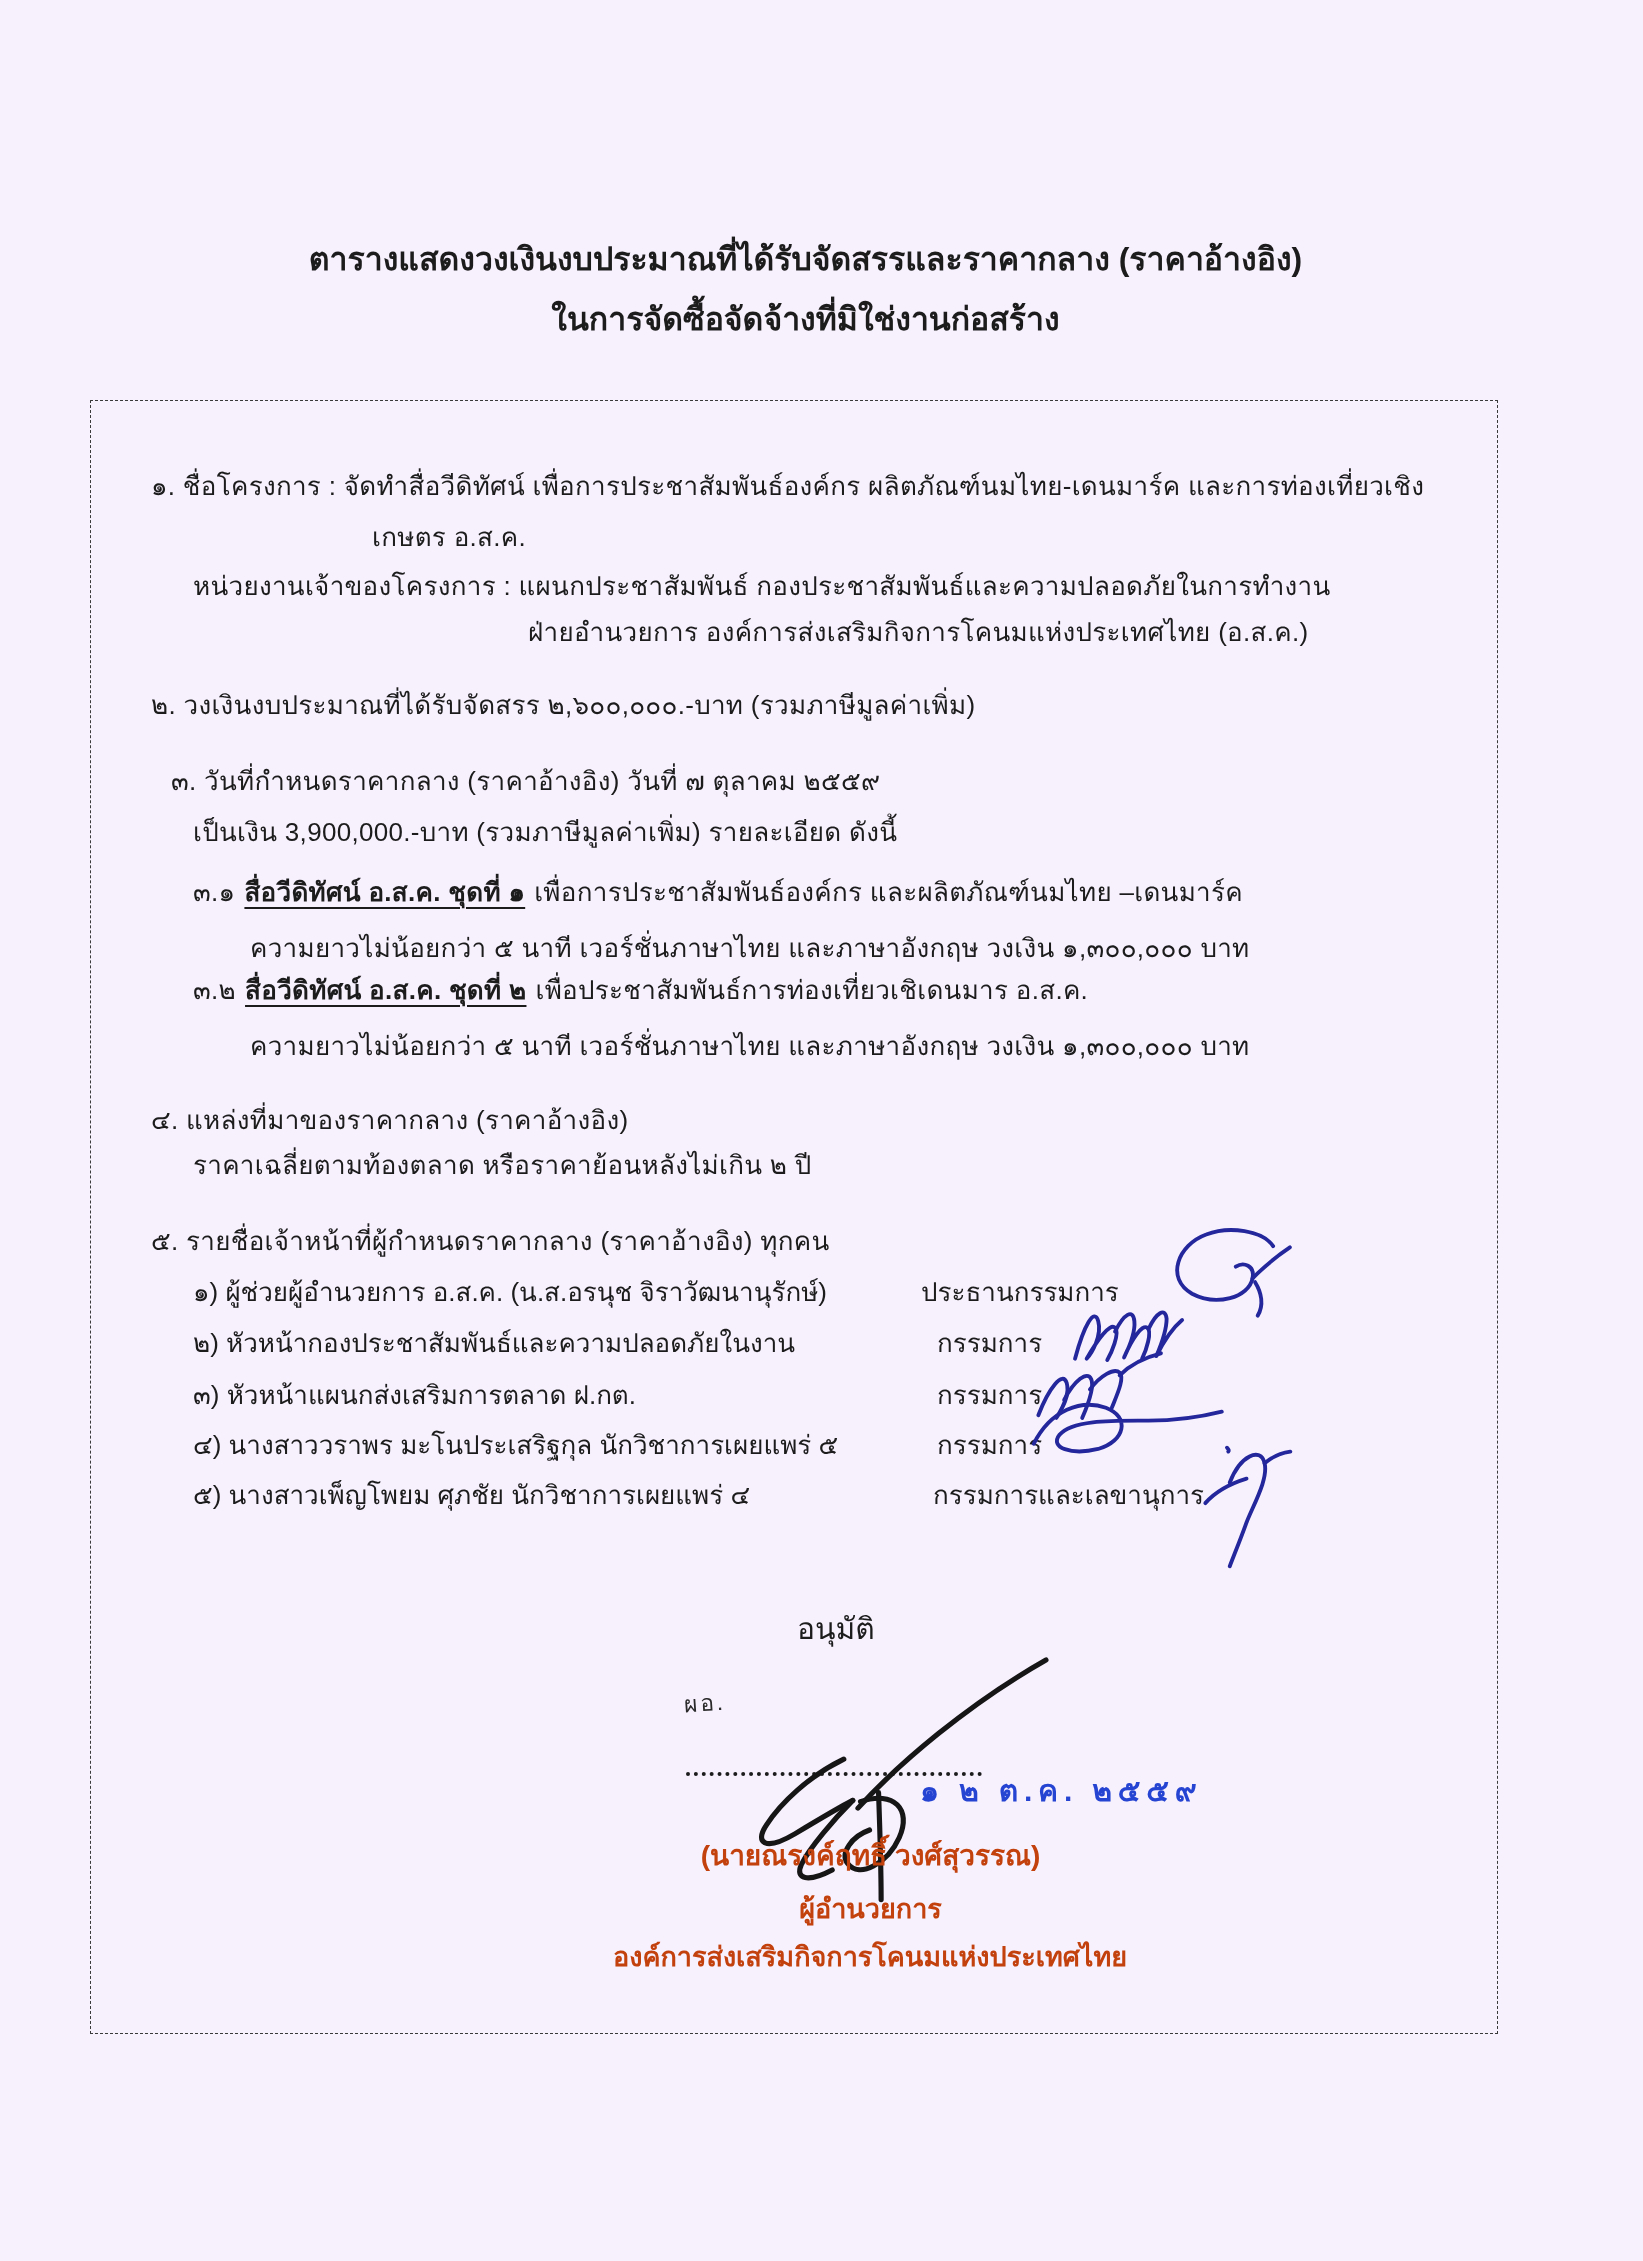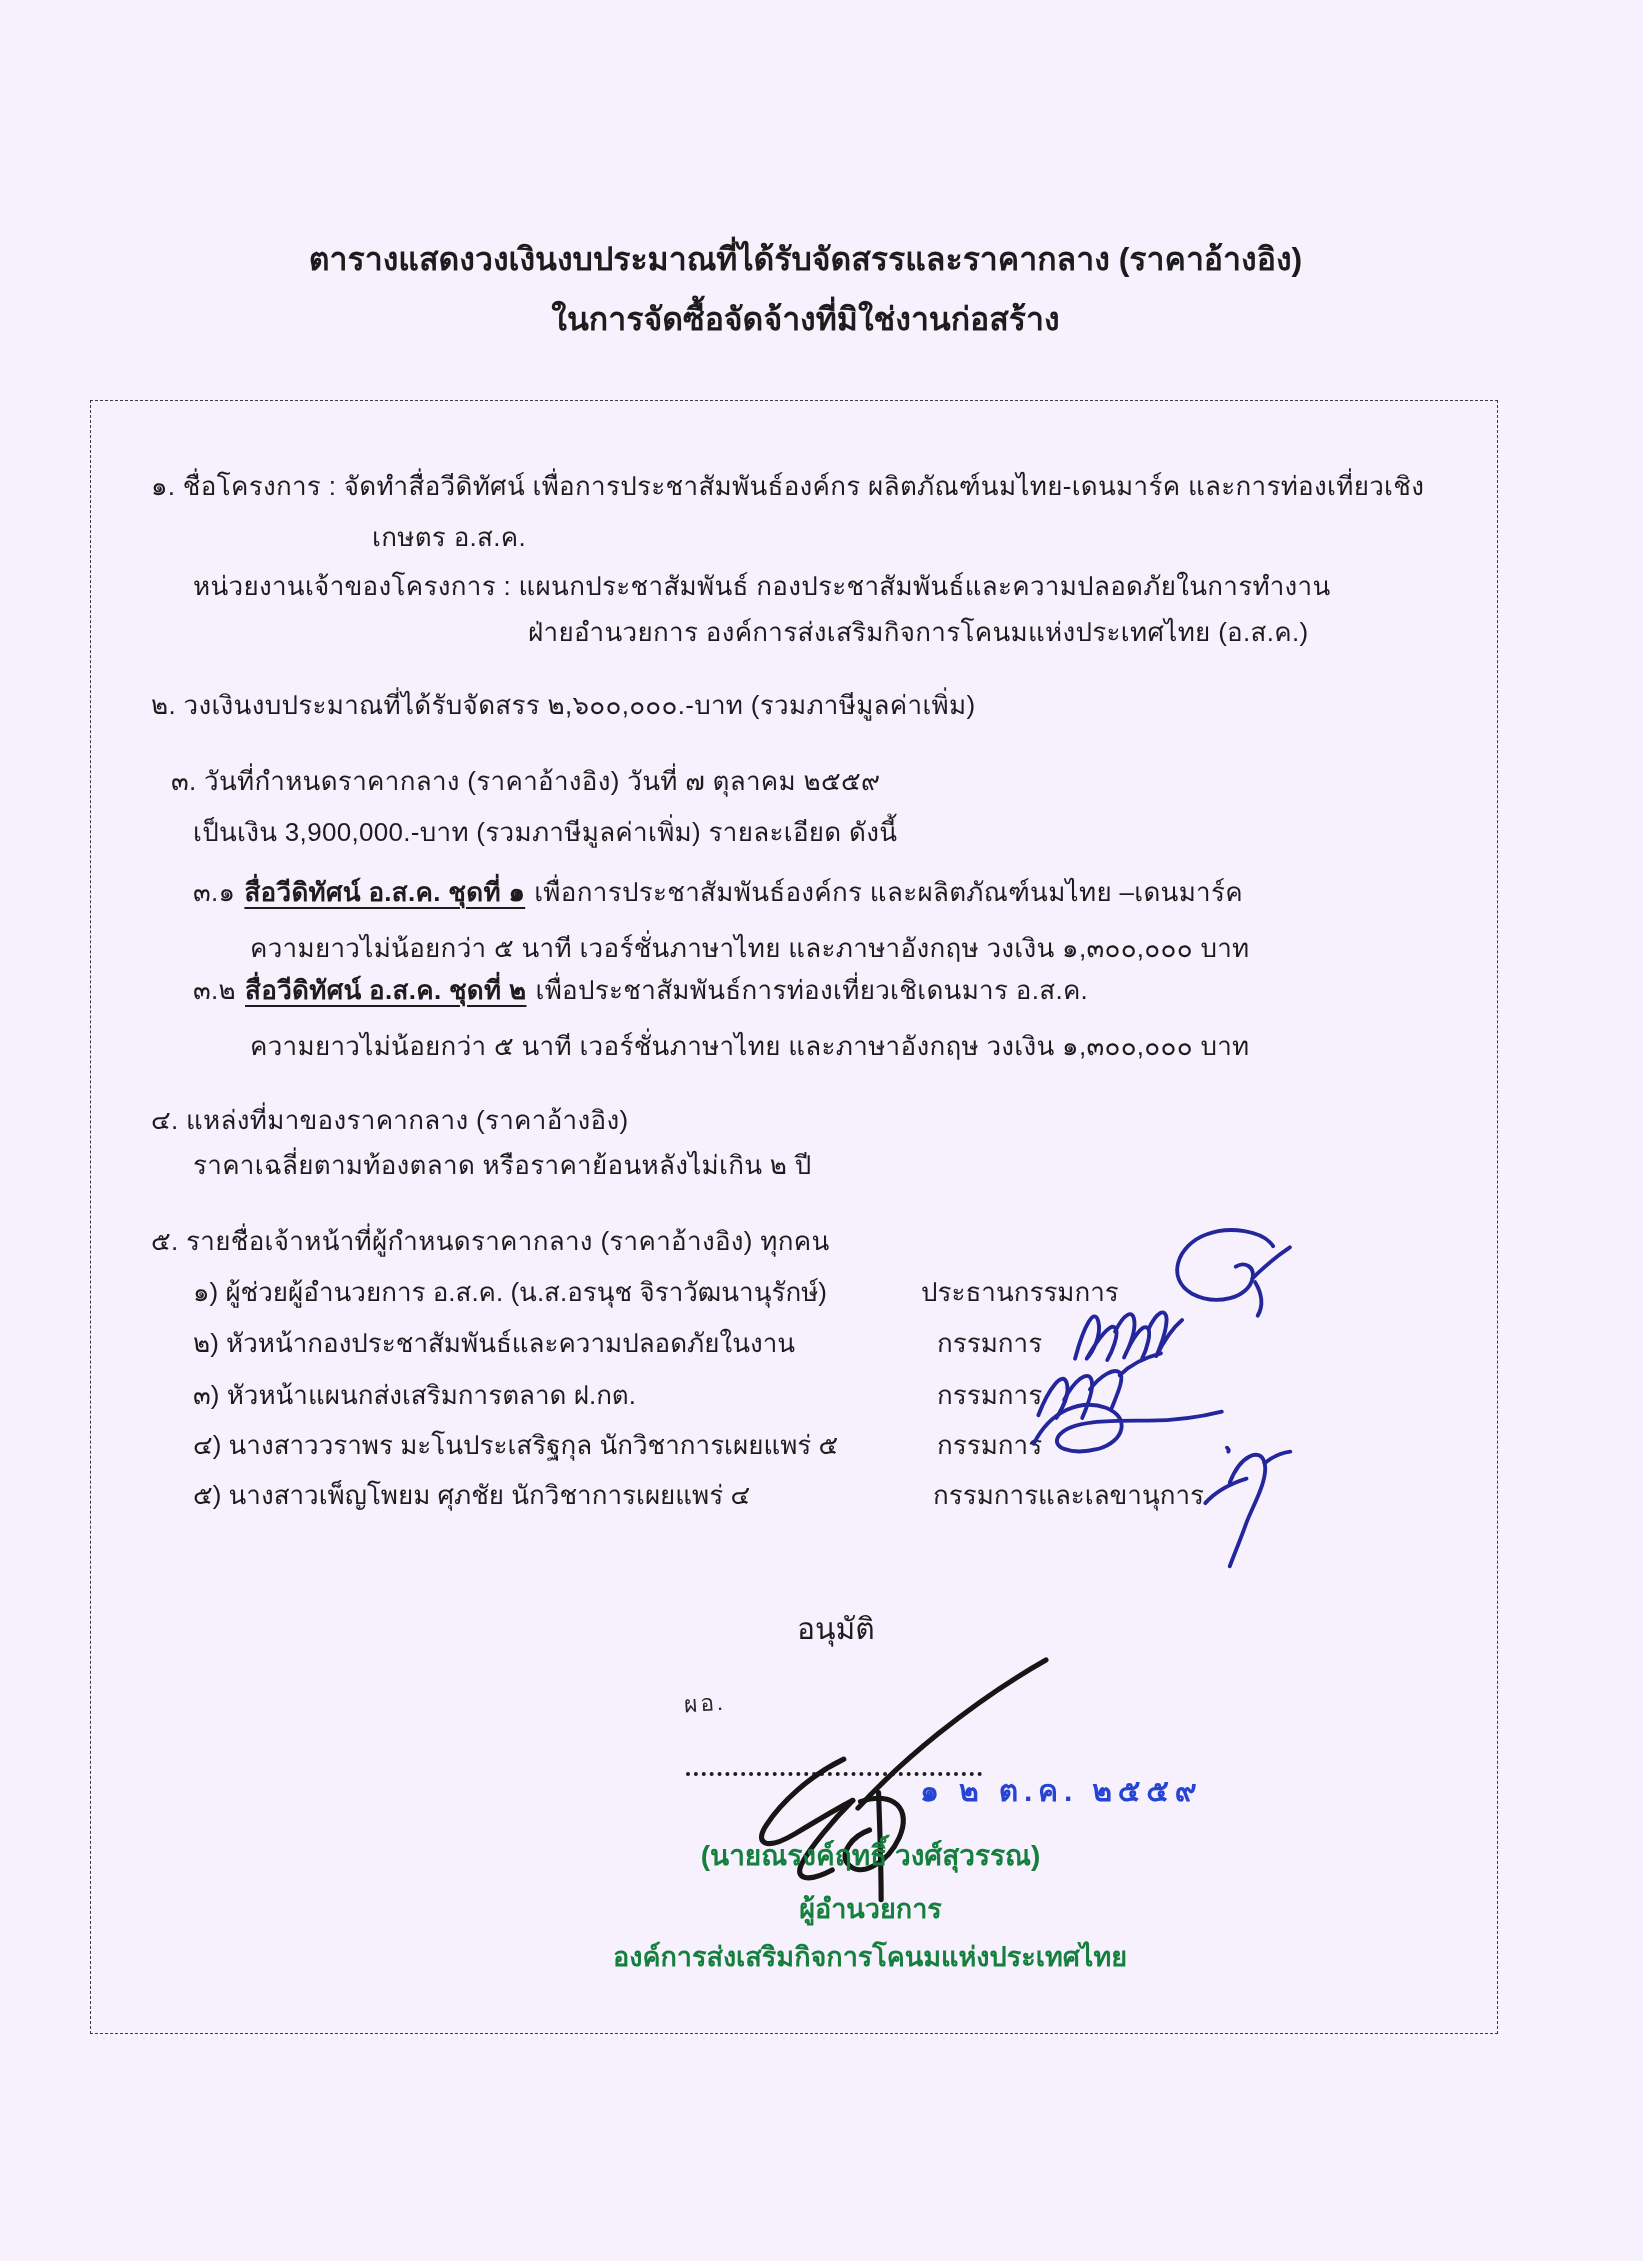--- a/index.html
+++ b/index.html
@@ -26,21 +26,21 @@
   .sig{ position:absolute; }
   .sig path{ fill:none; stroke:#23279b; stroke-width:6; stroke-linecap:round; stroke-linejoin:round; }
   .sig.black path{ stroke:#161616; stroke-width:8; }
   .approve-heading{ position:absolute; font-size:30px; }
   .hand-note{ position:absolute; font-size:23px; color:#2a2a2a; transform:rotate(-4deg); letter-spacing:2.6px; }
   .dotline{ position:absolute; left:686px; top:1772px; width:296px; height:0; border-top:4.5px dotted #1c1c1c; }
   .stamp-date{
     position:absolute; left:920px; top:1767px;
     font-size:30px; font-weight:bold; color:#2644d2; letter-spacing:5.8px; white-space:nowrap;
   }
-  .stamp-text{ position:absolute; text-align:center; color:#15803d; font-weight:bold; white-space:nowrap; }
+  .stamp-text{ position:absolute; text-align:center; color:#c2410c; font-weight:bold; white-space:nowrap; }
   .signer-name{ left:661px; top:1833px; width:419px; font-size:28px; }
   .signer-title{ left:661px; top:1887px; width:419px; font-size:27px; }
   .signer-org{ left:580px; top:1935px; width:580px; font-size:27px; }
 </style>
 </head>
 <body>
 
 <div class="page">
 
   <div class="title-line" style="top:293px;">ในการจัดซื้อจัดจ้างที่มิใช่งานก่อสร้าง</div>

